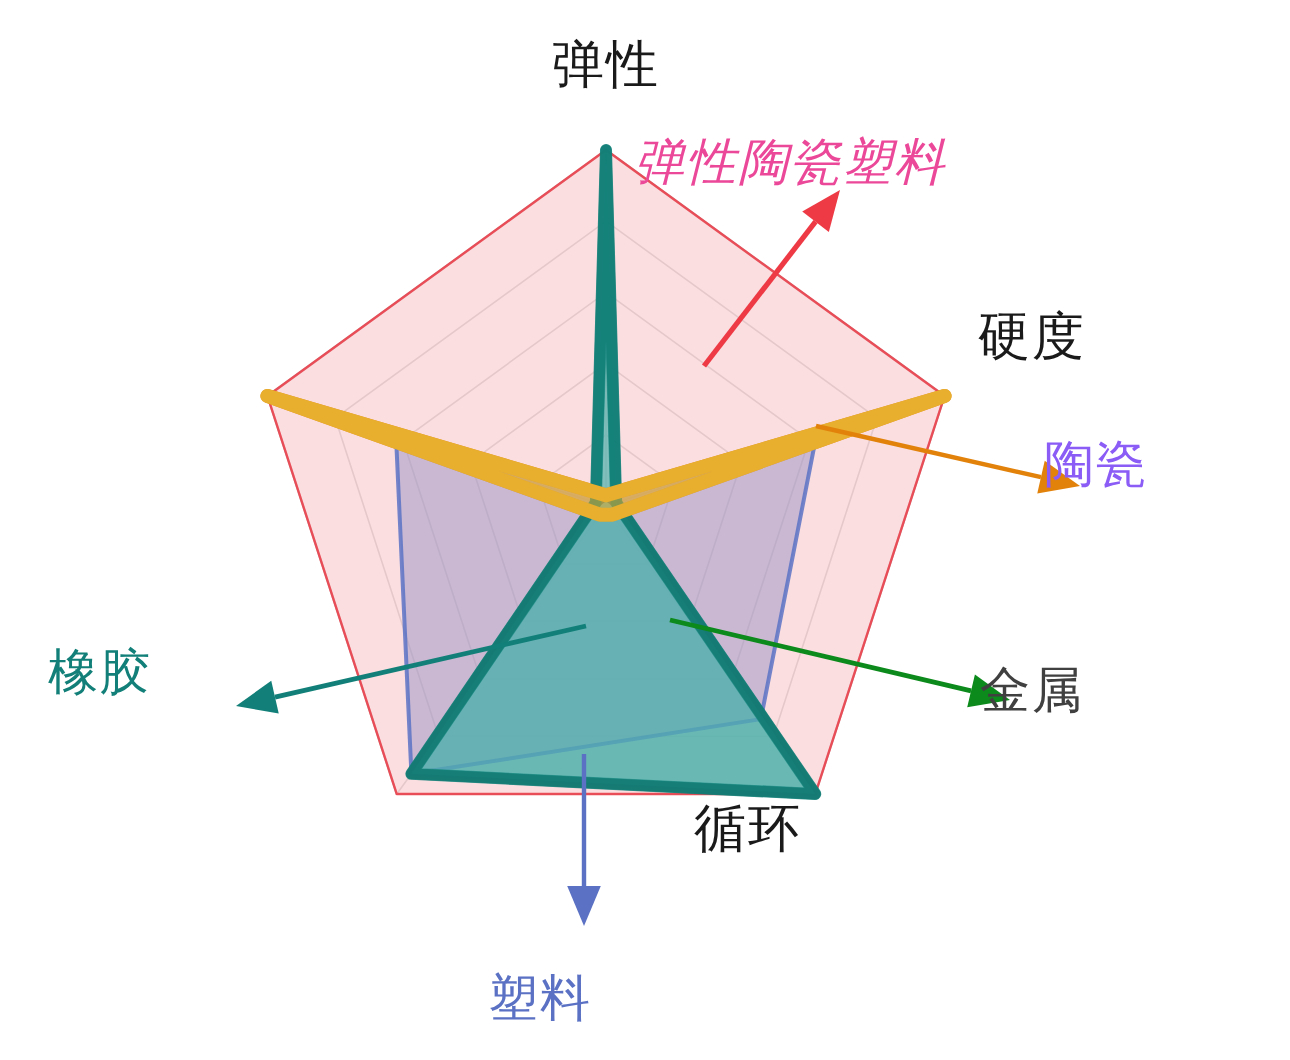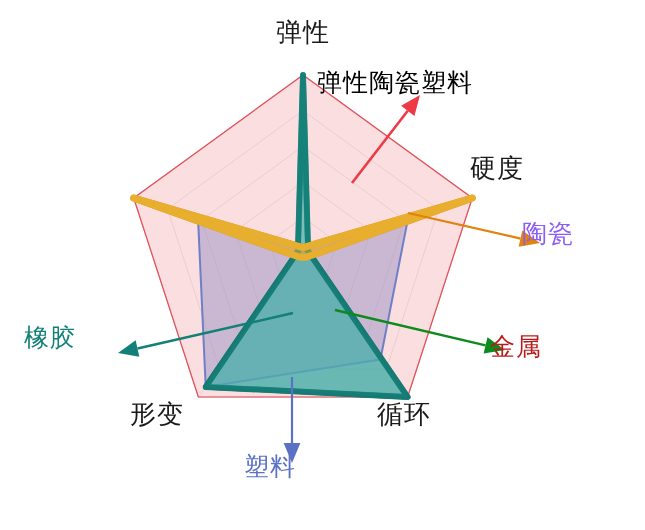--- a/index.html
+++ b/index.html
@@ -93,23 +93,22 @@
           <polygon points="292,463 283.6,443 300.4,443" fill="#5B72C4"></polygon>
         </g>
         <g>
           <line x1="293" y1="313" x2="137.49717013143734" y2="348.54350396995716" stroke="#128078" stroke-width="2.4"></line>
           <polygon points="118,353 135.62544179881937,340.3546925147535 139.36889846405532,356.73231542516083" fill="#128078"></polygon>
         </g>
       </g>
   </svg>
 
   <div class="axis-label" style="left: 303px; top: 32px; transform: translate(-50%, -50%);">弹性</div>
-  <div class="axis-label" style="left: 497px; top: 168px; transform: translate(-50%, -50%);">硬度</div>
-  <div class="axis-label" style="left: 404px; top: 414px; transform: translate(-50%, -50%);">循环</div>
-  <div class="axis-label" style="left: 157px; top: 414px; transform: translate(-50%, -50%);">形变</div>
+  <div class="axis-label" style="left: 516px; top: 168px; transform: translate(-50%, -50%);">硬度</div>
+  <div class="axis-label" style="left: 374px; top: 414px; transform: translate(-50%, -50%);">循环</div>
 
-  <div class="series-label" style="left: 395px; top: 82px; color: #000000; transform: translate(-50%, -50%);">弹性陶瓷塑料</div>
+  <div class="series-label" style="left: 395px; top: 82px; color: #ec4899; transform: translate(-50%, -50%); font-style: italic;">弹性陶瓷塑料</div>
   <div class="series-label" style="left: 548px; top: 233px; color: #8b5cf6; transform: translate(-50%, -50%);">陶瓷</div>
-  <div class="series-label" style="left: 516px; top: 346px; color: #b91c1c; transform: translate(-50%, -50%);">金属</div>
-  <div class="series-label" style="left: 270px; top: 466px; color: rgb(91, 114, 196); transform: translate(-50%, -50%);">塑料</div>
+  <div class="series-label" style="left: 516px; top: 346px; color: #404040; transform: translate(-50%, -50%);">金属</div>
+  <div class="series-label" style="left: 270px; top: 500px; color: rgb(91, 114, 196); transform: translate(-50%, -50%);">塑料</div>
   <div class="series-label" style="left: 50px; top: 337px; color: rgb(18, 128, 120); transform: translate(-50%, -50%);">橡胶</div>
 
 </div>
 
 </body></html>

